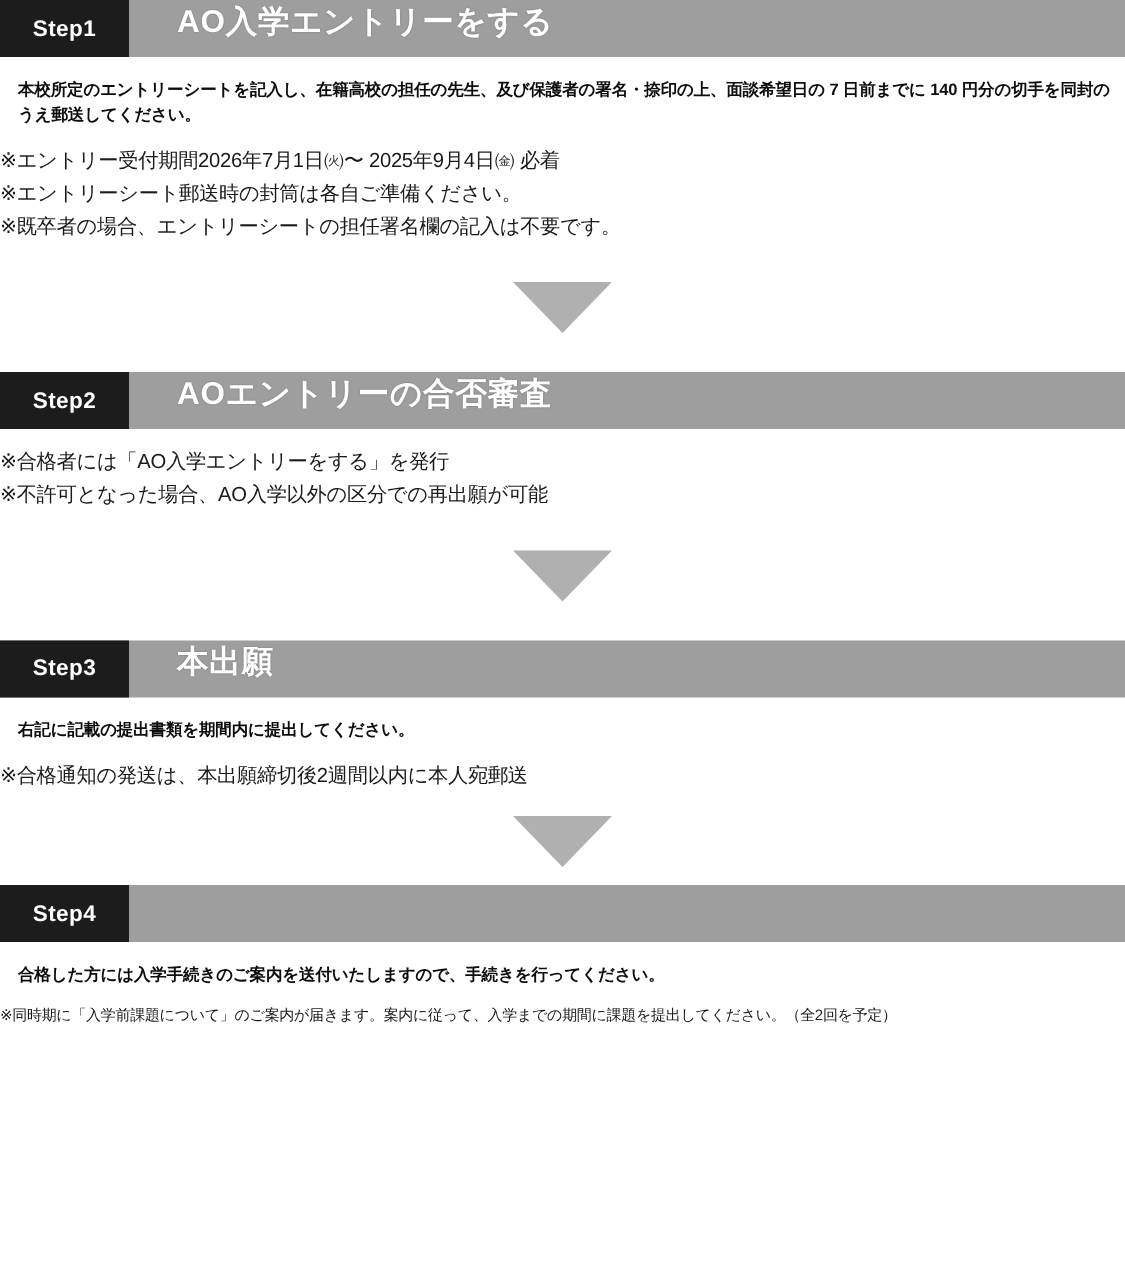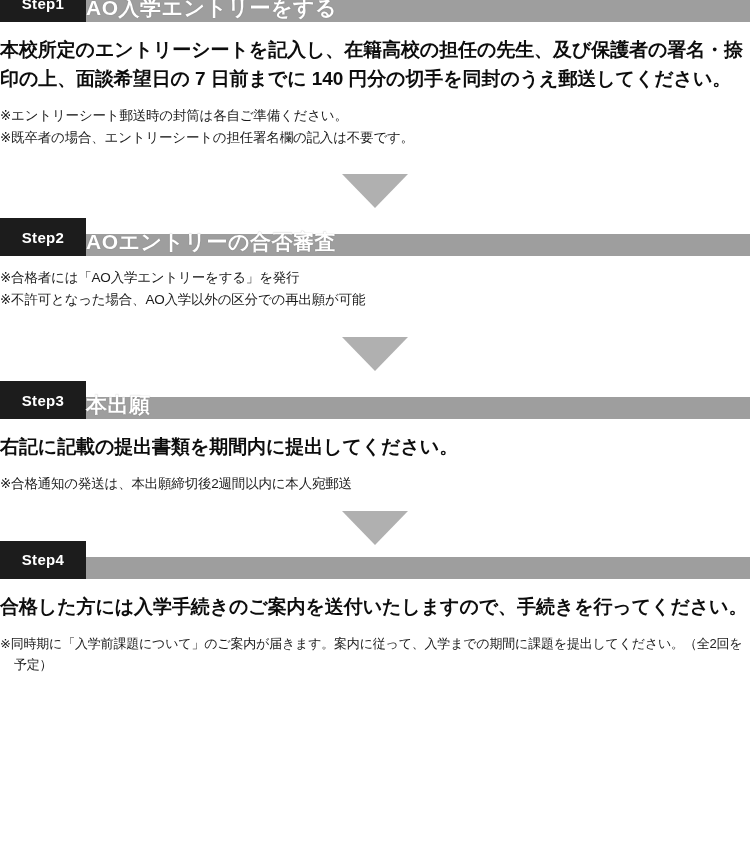--- a/index.html
+++ b/index.html
@@ -13,24 +13,25 @@
     color: #111111;
     width: 750px;
     min-height: 852px;
     position: relative;
   }
   .page { width: 750px; padding: 0; }
 
   
   .step-bar {
     display: flex;
-    align-items: flex-end;
-    height: 22px;
+    align-items: flex-start;
+    height: 38px;
     background: #9e9e9e;
     margin: 0;
+    gap: 32px;
   }
   .step-badge {
     background: #1c1c1c;
     color: #ffffff;
     font-size: 15px;
     font-weight: bold;
     letter-spacing: 0.3px;
     display: flex;
     align-items: center;
     justify-content: center;
@@ -43,25 +44,25 @@
     font-size: 21px;
     font-weight: bold;
     display: flex;
     align-items: center;
     letter-spacing: 0.5px;
     text-shadow: 0 0 1px rgba(0,0,0,0.35);
   }
 
   
   .lead {
-    font-size: 19px;
+    font-size: 11px;
     font-weight: bold;
     line-height: 1.52;
     color: #0d0d0d;
-    margin: 14px 0 0 0;
+    margin: 14px 0 0 12px;
     letter-spacing: -0.1px;
   }
   .notes {
     margin-top: 11px;
   }
   .note {
     font-size: 13.5px;
     line-height: 1.62;
     color: #1a1a1a;
     letter-spacing: -0.2px;
@@ -79,38 +80,39 @@
     border-right: 33px solid transparent;
     border-top: 34px solid #b0b0b0;
   }
 
   .sp-1 { height: 26px; }
   .sp-2 { height: 26px; }
   .sp-3 { height: 16px; }
   .sp-small { height: 12px; }
 
   .tail {
-    font-size: 13px;
+    font-size: 10px;
     line-height: 1.62;
     color: #1a1a1a;
     padding-left: 14px;
     text-indent: -14px;
   }
 </style>
 </head>
 <body>
 
 <div class="page">
 
   <div class="step-bar">
     <div class="step-badge">Step1</div>
     <div class="step-title">AO入学エントリーをする</div>
   </div>
   <div class="lead">本校所定のエントリーシートを記入し、在籍高校の担任の先生、及び保護者の署名・捺印の上、面談希望日の 7 日前までに 140 円分の切手を同封のうえ郵送してください。</div>
   <div class="notes">
+    <div class="note">※エントリー受付期間2026年7月1日㈫〜 2025年9月4日㈮ 必着</div>
     <div class="note">※エントリーシート郵送時の封筒は各自ご準備ください。</div>
     <div class="note">※既卒者の場合、エントリーシートの担任署名欄の記入は不要です。</div>
   </div>
 
   <div class="sp-1"></div>
   <div class="arrow-wrap">
     <div class="arrow"></div>
   </div>
   <div class="sp-2"></div>
 

